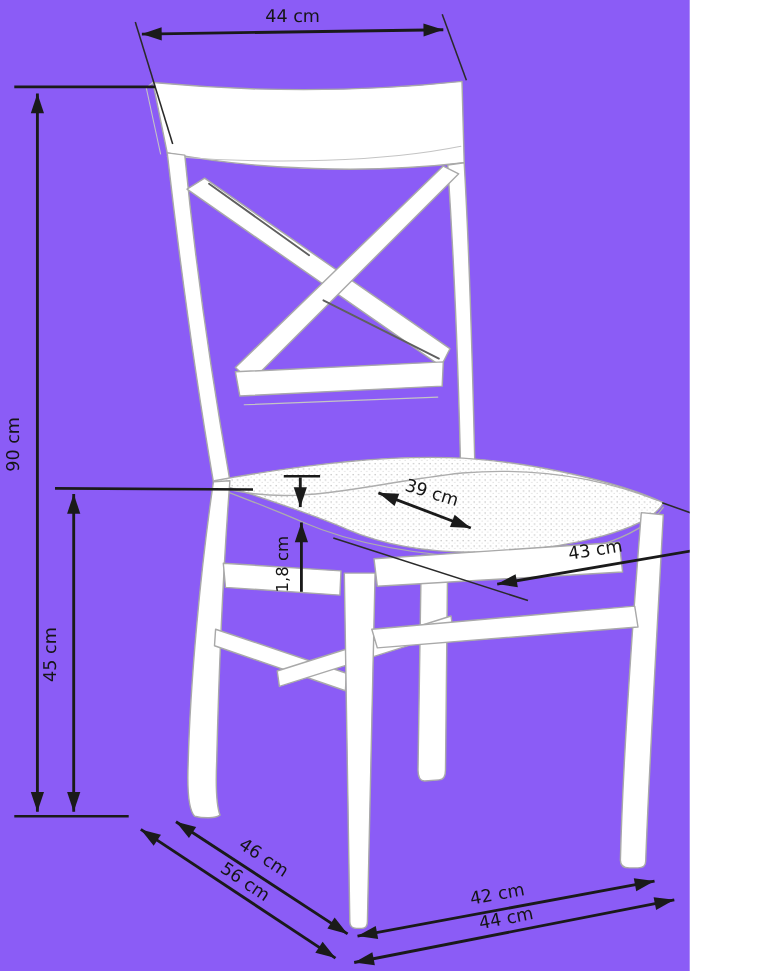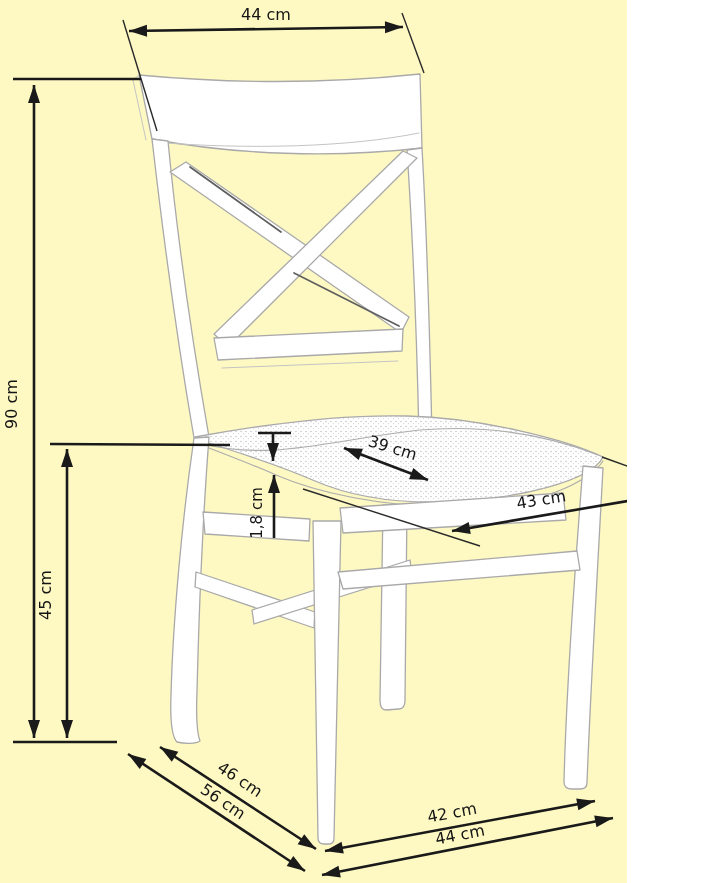--- a/index.html
+++ b/index.html
@@ -1,16 +1,16 @@
 <!DOCTYPE html>
 <html><head>
 <meta charset="utf-8">
 <style>
   html, body { margin:0; padding:0; background:#ffffff; }
-  .stage { width:627px; height:883px; position:relative; background:#fef9c3; overflow:hidden; }
+  .stage { width:627px; height:883px; position:relative; background:#8b5cf6; overflow:hidden; }
   svg { display:block; }
   .c-fill  { fill:#ffffff; stroke:#a9a9a9; stroke-width:1.3; stroke-linejoin:round; }
   .c-line  { fill:none; stroke:#adadad; stroke-width:1.2; stroke-linecap:round; }
   .c-faint { fill:none; stroke:#c4c4c4; stroke-width:1; stroke-linecap:round; }
   .c-shade { fill:none; stroke:#5f5f5f; stroke-width:1.7; stroke-linecap:round; }
   .d-line  { fill:none; stroke:#1a1a1a; stroke-width:2.6; }
   .d-ext   { fill:none; stroke:#1a1a1a; stroke-width:2.4; }
   .d-ext-thin { fill:none; stroke:#2a2a2a; stroke-width:1.4; }
   .d-tick  { fill:none; stroke:#1a1a1a; stroke-width:2.4; }
   .d-label { font-family:"DejaVu Sans","Liberation Sans",sans-serif; font-size:16px; fill:#151515; text-anchor:middle; }

